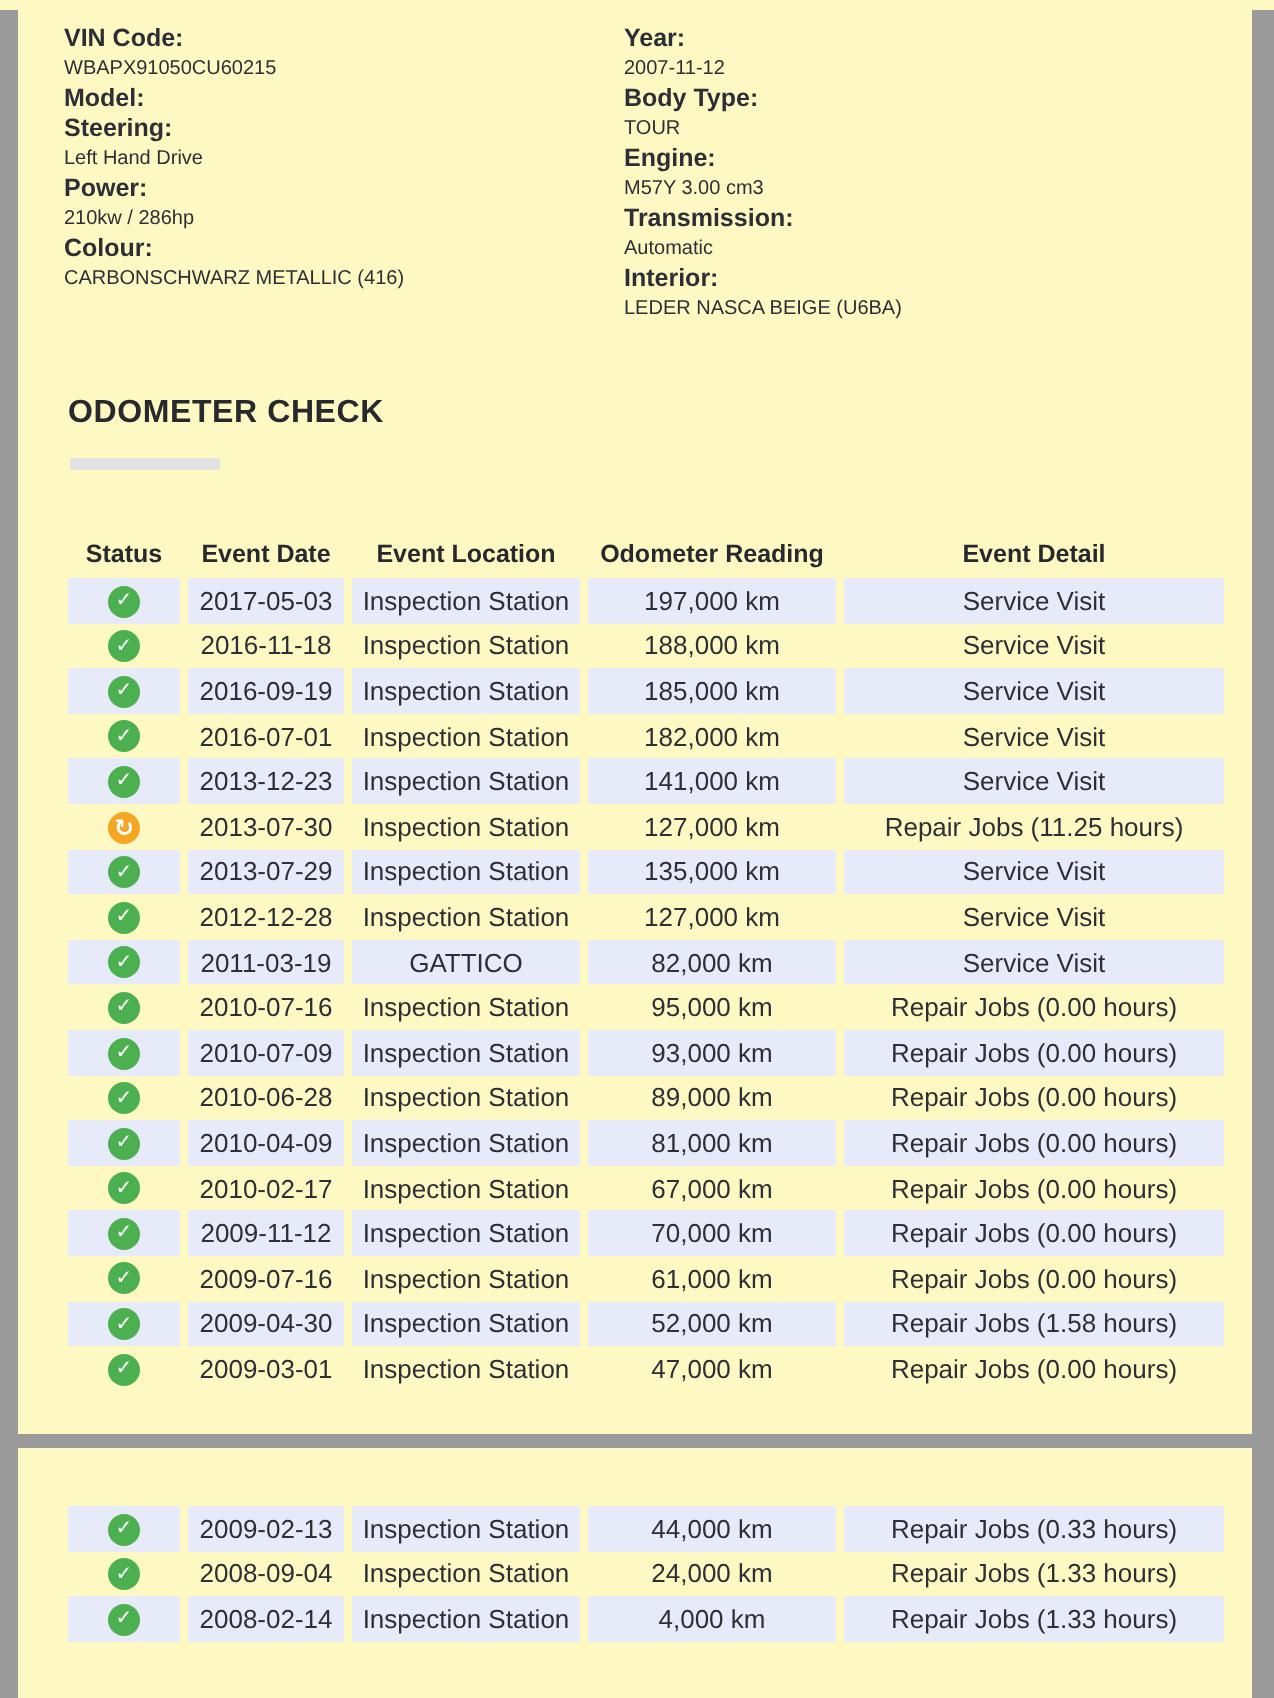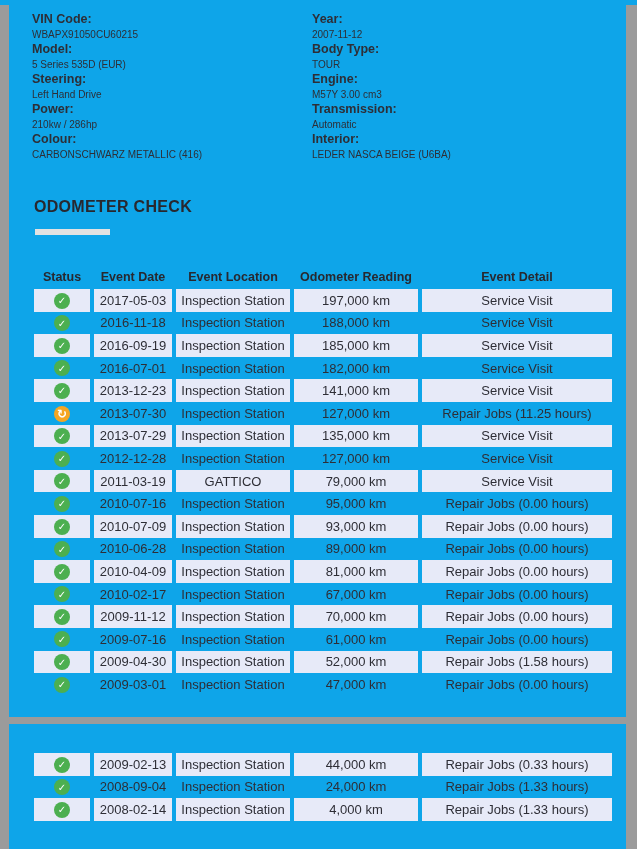--- a/index.html
+++ b/index.html
@@ -7,21 +7,21 @@
     --frame:#9b9b9b;
     --row-alt:#e7eaf8;
     --ok:#4caf50;
     --warn:#f5a623;
     --bar:#e2e2e2;
   }
   *{box-sizing:border-box;}
   html,body{margin:0;padding:0;}
   body{background:#ffffff;}
   .page{
-    position:relative;width:637px;height:849px;background:#0ea5e9;
+    position:relative;width:637px;height:849px;background:#fef9c3;
     font-family:"Liberation Sans",sans-serif;color:var(--ink);overflow:hidden;
   }
   .strip{position:absolute;top:5px;bottom:0;background:var(--frame);}
   .strip.left{left:0;width:9px;}
   .strip.right{right:0;width:11px;}
   .separator{position:absolute;left:0;top:717px;width:100%;height:7px;background:var(--frame);}
 
   .details{position:absolute;top:12px;left:32px;display:flex;}
   .details .col{width:280px;}
   .field-label{font-weight:bold;font-size:12.5px;line-height:15px;}
@@ -67,21 +67,20 @@
 
   <div class="strip left"></div>
   <div class="strip right"></div>
   <div class="separator"></div>
 
   <div class="details">
     <div class="col" id="veh-left">
         <div class="field-label">VIN Code:</div>
         <div class="field-value">WBAPX91050CU60215</div>
         <div class="field-label">Model:</div>
-        <div class="field-value">5 Series 535D (EUR)</div>
         <div class="field-label">Steering:</div>
         <div class="field-value">Left Hand Drive</div>
         <div class="field-label">Power:</div>
         <div class="field-value">210kw / 286hp</div>
         <div class="field-label">Colour:</div>
         <div class="field-value">CARBONSCHWARZ METALLIC (416)</div>
       </div>
     <div class="col" id="veh-right">
         <div class="field-label">Year:</div>
         <div class="field-value">2007-11-12</div>
@@ -170,21 +169,21 @@
           <td><span class="status-icon ok">✓</span></td>
           <td>2012-12-28</td>
           <td>Inspection Station</td>
           <td>127,000 km</td>
           <td>Service Visit</td>
         </tr>
         <tr class="alt">
           <td><span class="status-icon ok">✓</span></td>
           <td>2011-03-19</td>
           <td>GATTICO</td>
-          <td>79,000 km</td>
+          <td>82,000 km</td>
           <td>Service Visit</td>
         </tr>
         <tr>
           <td><span class="status-icon ok">✓</span></td>
           <td>2010-07-16</td>
           <td>Inspection Station</td>
           <td>95,000 km</td>
           <td>Repair Jobs (0.00 hours)</td>
         </tr>
         <tr class="alt">

